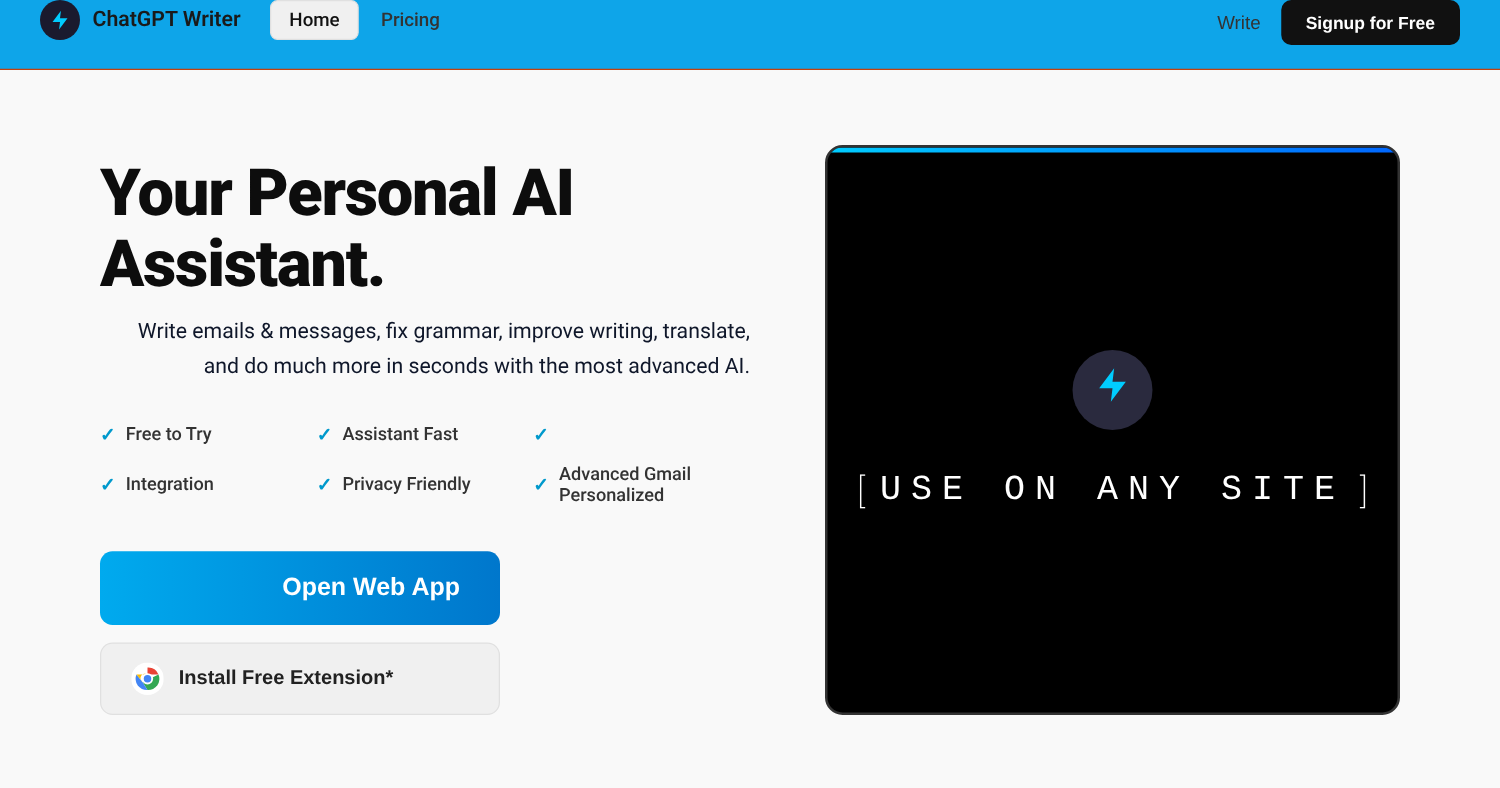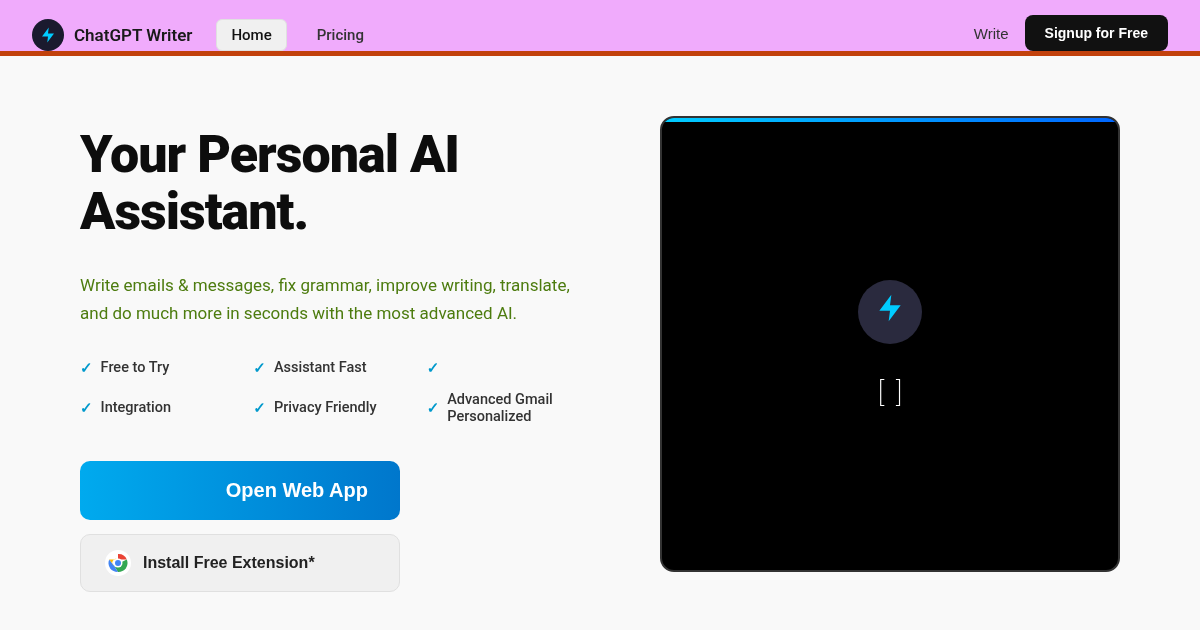--- a/index.html
+++ b/index.html
@@ -11,25 +11,25 @@
     body {
       font-family: -apple-system, BlinkMacSystemFont, 'Segoe UI', Roboto, sans-serif;
       background: #f9f9f9;
       width: 1200px;
       height: 630px;
       overflow: hidden;
     }
 
     
     .navbar {
-      background: #f0abfc;
-      border-bottom: 5px solid #c2410c;
+      background: #0ea5e9;
+      border-bottom: 1px solid #c2410c;
       height: 56px;
       display: flex;
-      align-items: flex-end;
+      align-items: flex-start;
       justify-content: space-between;
       padding: 0 32px;
     }
 
     .navbar-left {
       display: flex;
       align-items: center;
       gap: 24px;
     }
 
@@ -54,21 +54,21 @@
 
     .logo-text {
       font-size: 17px;
       font-weight: 600;
       color: #1a1a1a;
     }
 
     .nav-links {
       display: flex;
       align-items: center;
-      gap: 16px;
+      gap: 4px;
     }
 
     .nav-link {
       padding: 6px 14px;
       border-radius: 6px;
       font-size: 15px;
       font-weight: 500;
       cursor: pointer;
       text-decoration: none;
       color: #333;
@@ -119,30 +119,31 @@
       flex: 1;
       max-width: 620px;
       padding-top: 10px;
     }
 
     .hero-title {
       font-size: 52px;
       font-weight: 900;
       color: #0d0d0d;
       line-height: 1.1;
-      margin-bottom: 32px;
+      margin-bottom: 12px;
       letter-spacing: -1px;
     }
 
     .hero-subtitle {
       font-size: 17px;
-      color: #4d7c0f;
+      color: #0f172a;
       line-height: 1.6;
       margin-bottom: 32px;
       max-width: 580px;
+      text-align: right;
     }
 
     .features-grid {
       display: grid;
       grid-template-columns: 1fr 1fr 1fr;
       gap: 14px 0;
       margin-bottom: 36px;
     }
 
     .feature-item {
@@ -346,18 +347,19 @@
     <div class="demo-content">
       <div class="demo-logo">
         <span class="demo-logo-icon">
           <svg width="32" height="32" viewBox="0 0 24 24" fill="none">
             <polygon points="13,2 4,14 12,14 11,22 20,10 12,10" fill="#00ccff"></polygon>
           </svg>
         </span>
       </div>
       <div style="display:flex; align-items:center; gap:12px;">
         <span class="demo-bracket-left">[</span>
+        <span class="demo-text">USE ON ANY SITE</span>
         <span class="demo-bracket-right">]</span>
       </div>
     </div>
   </div>
 
 </div>
 
 </body></html>

